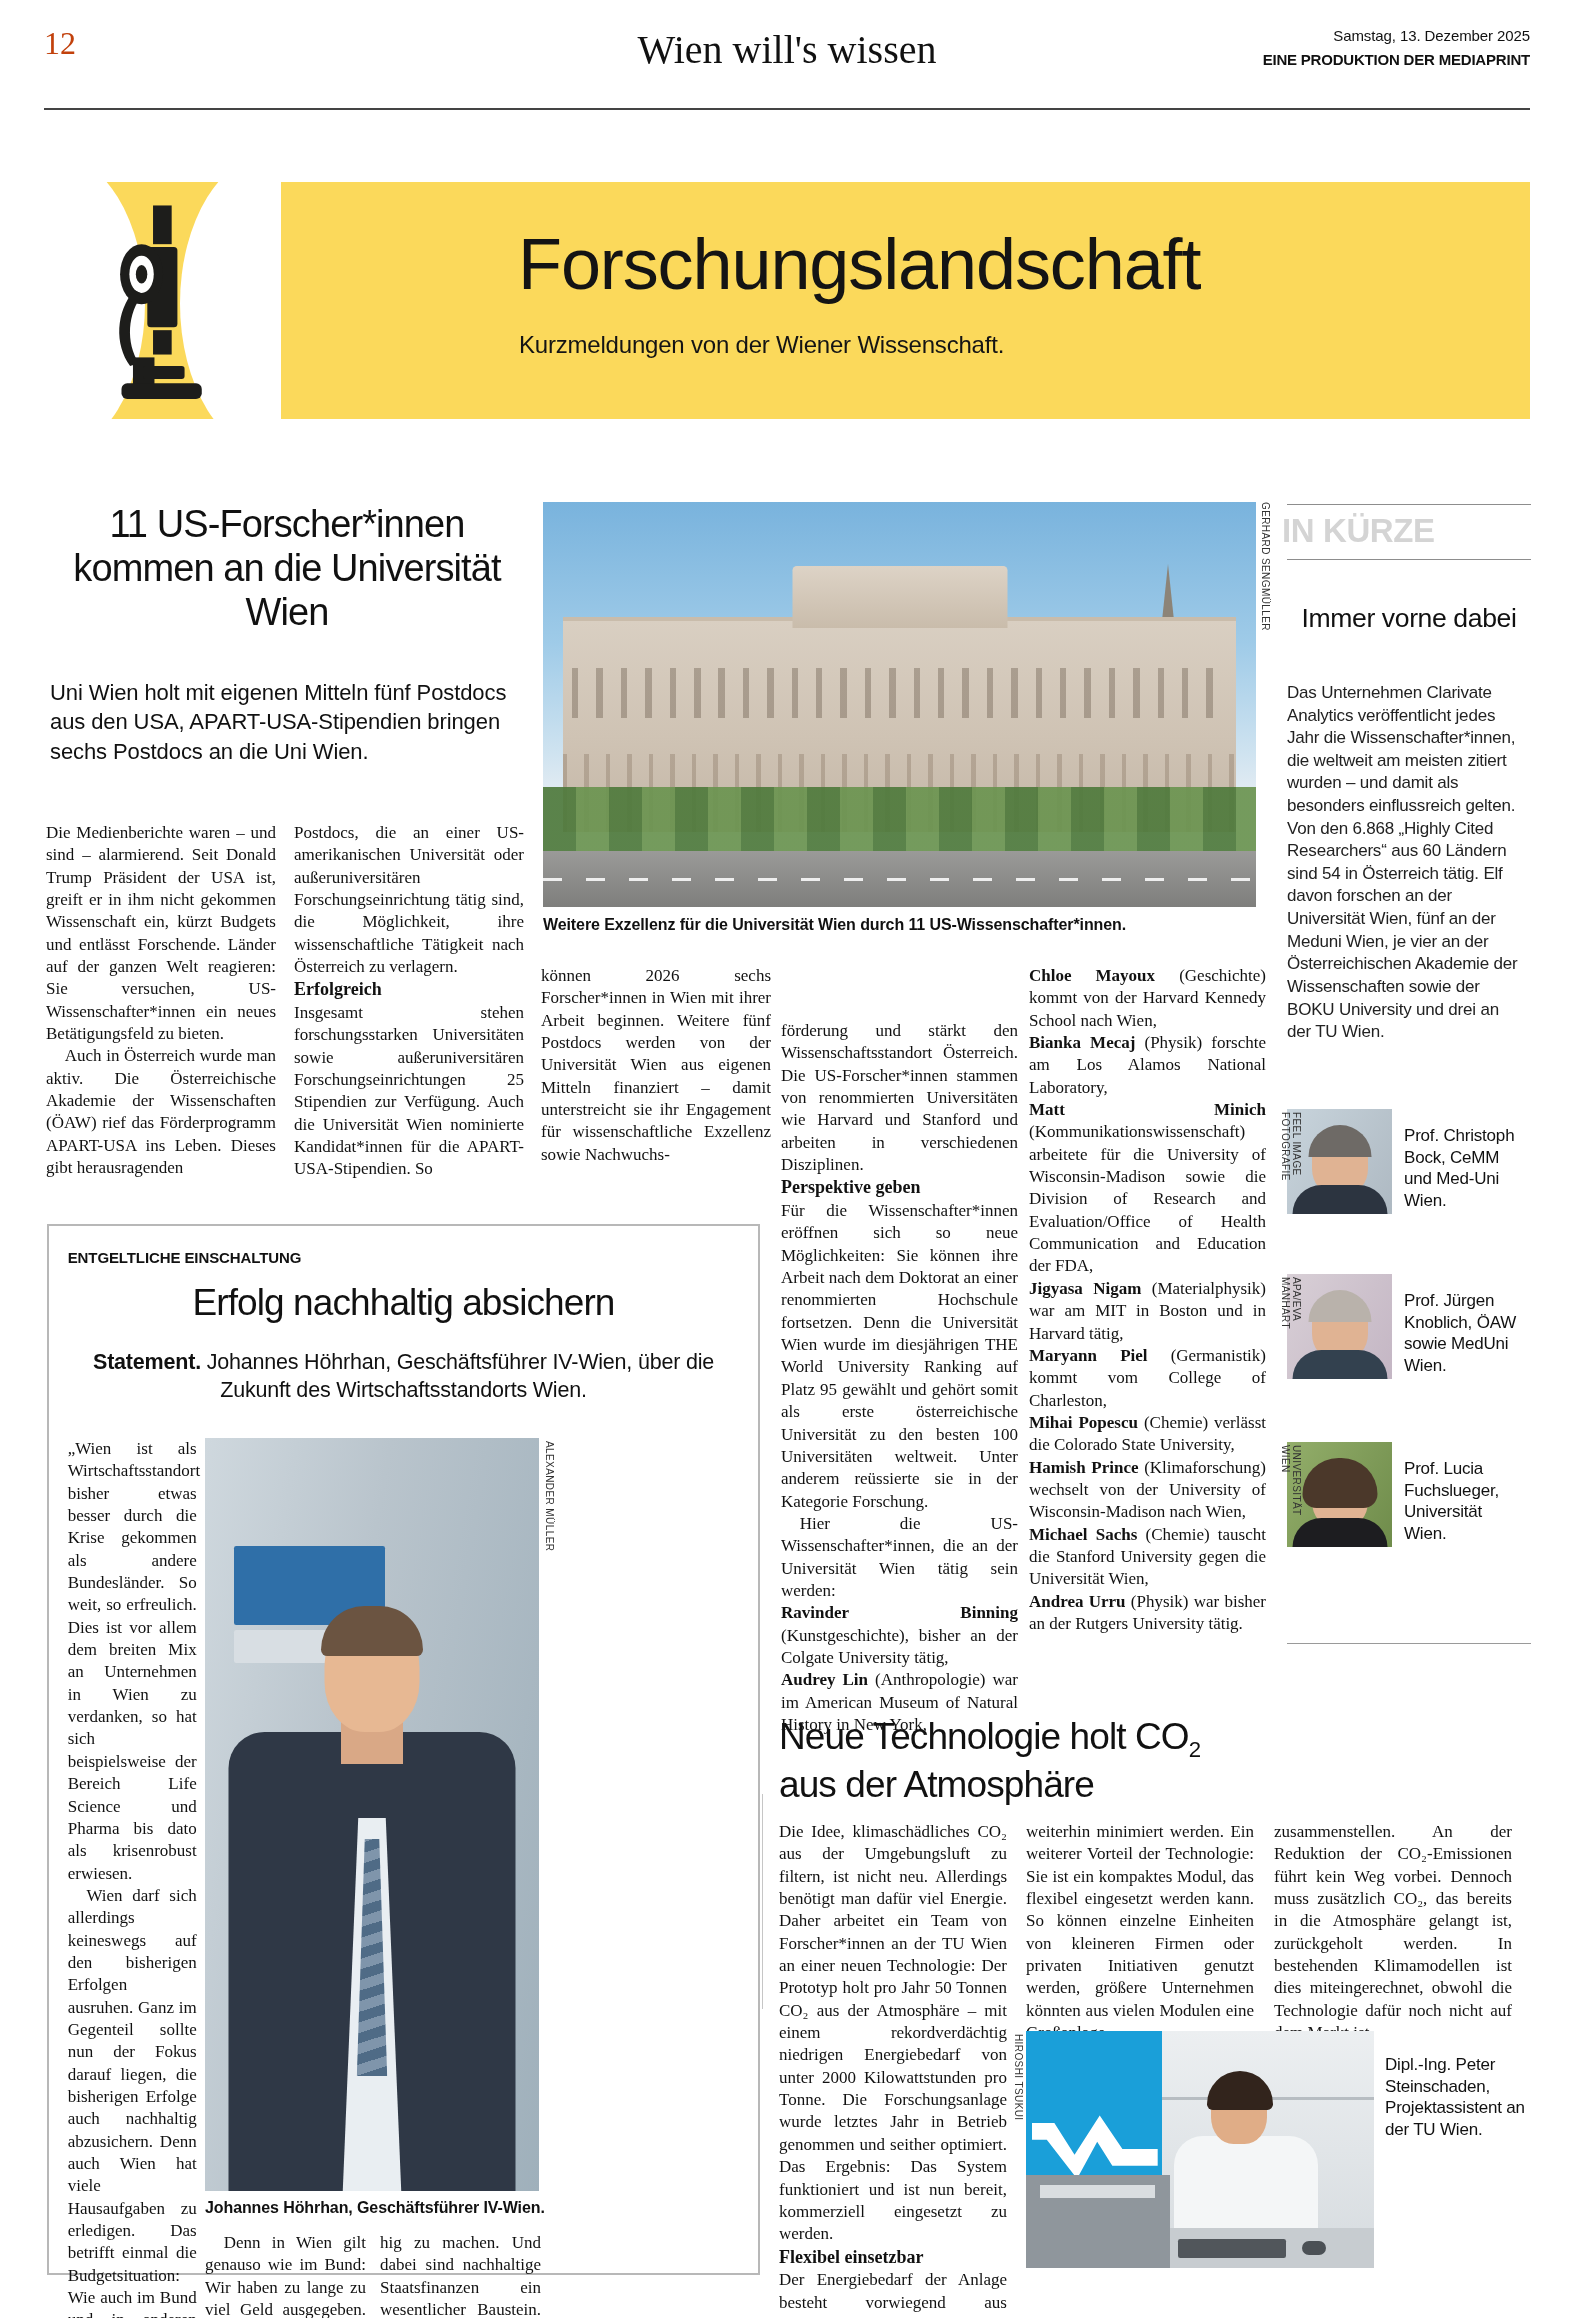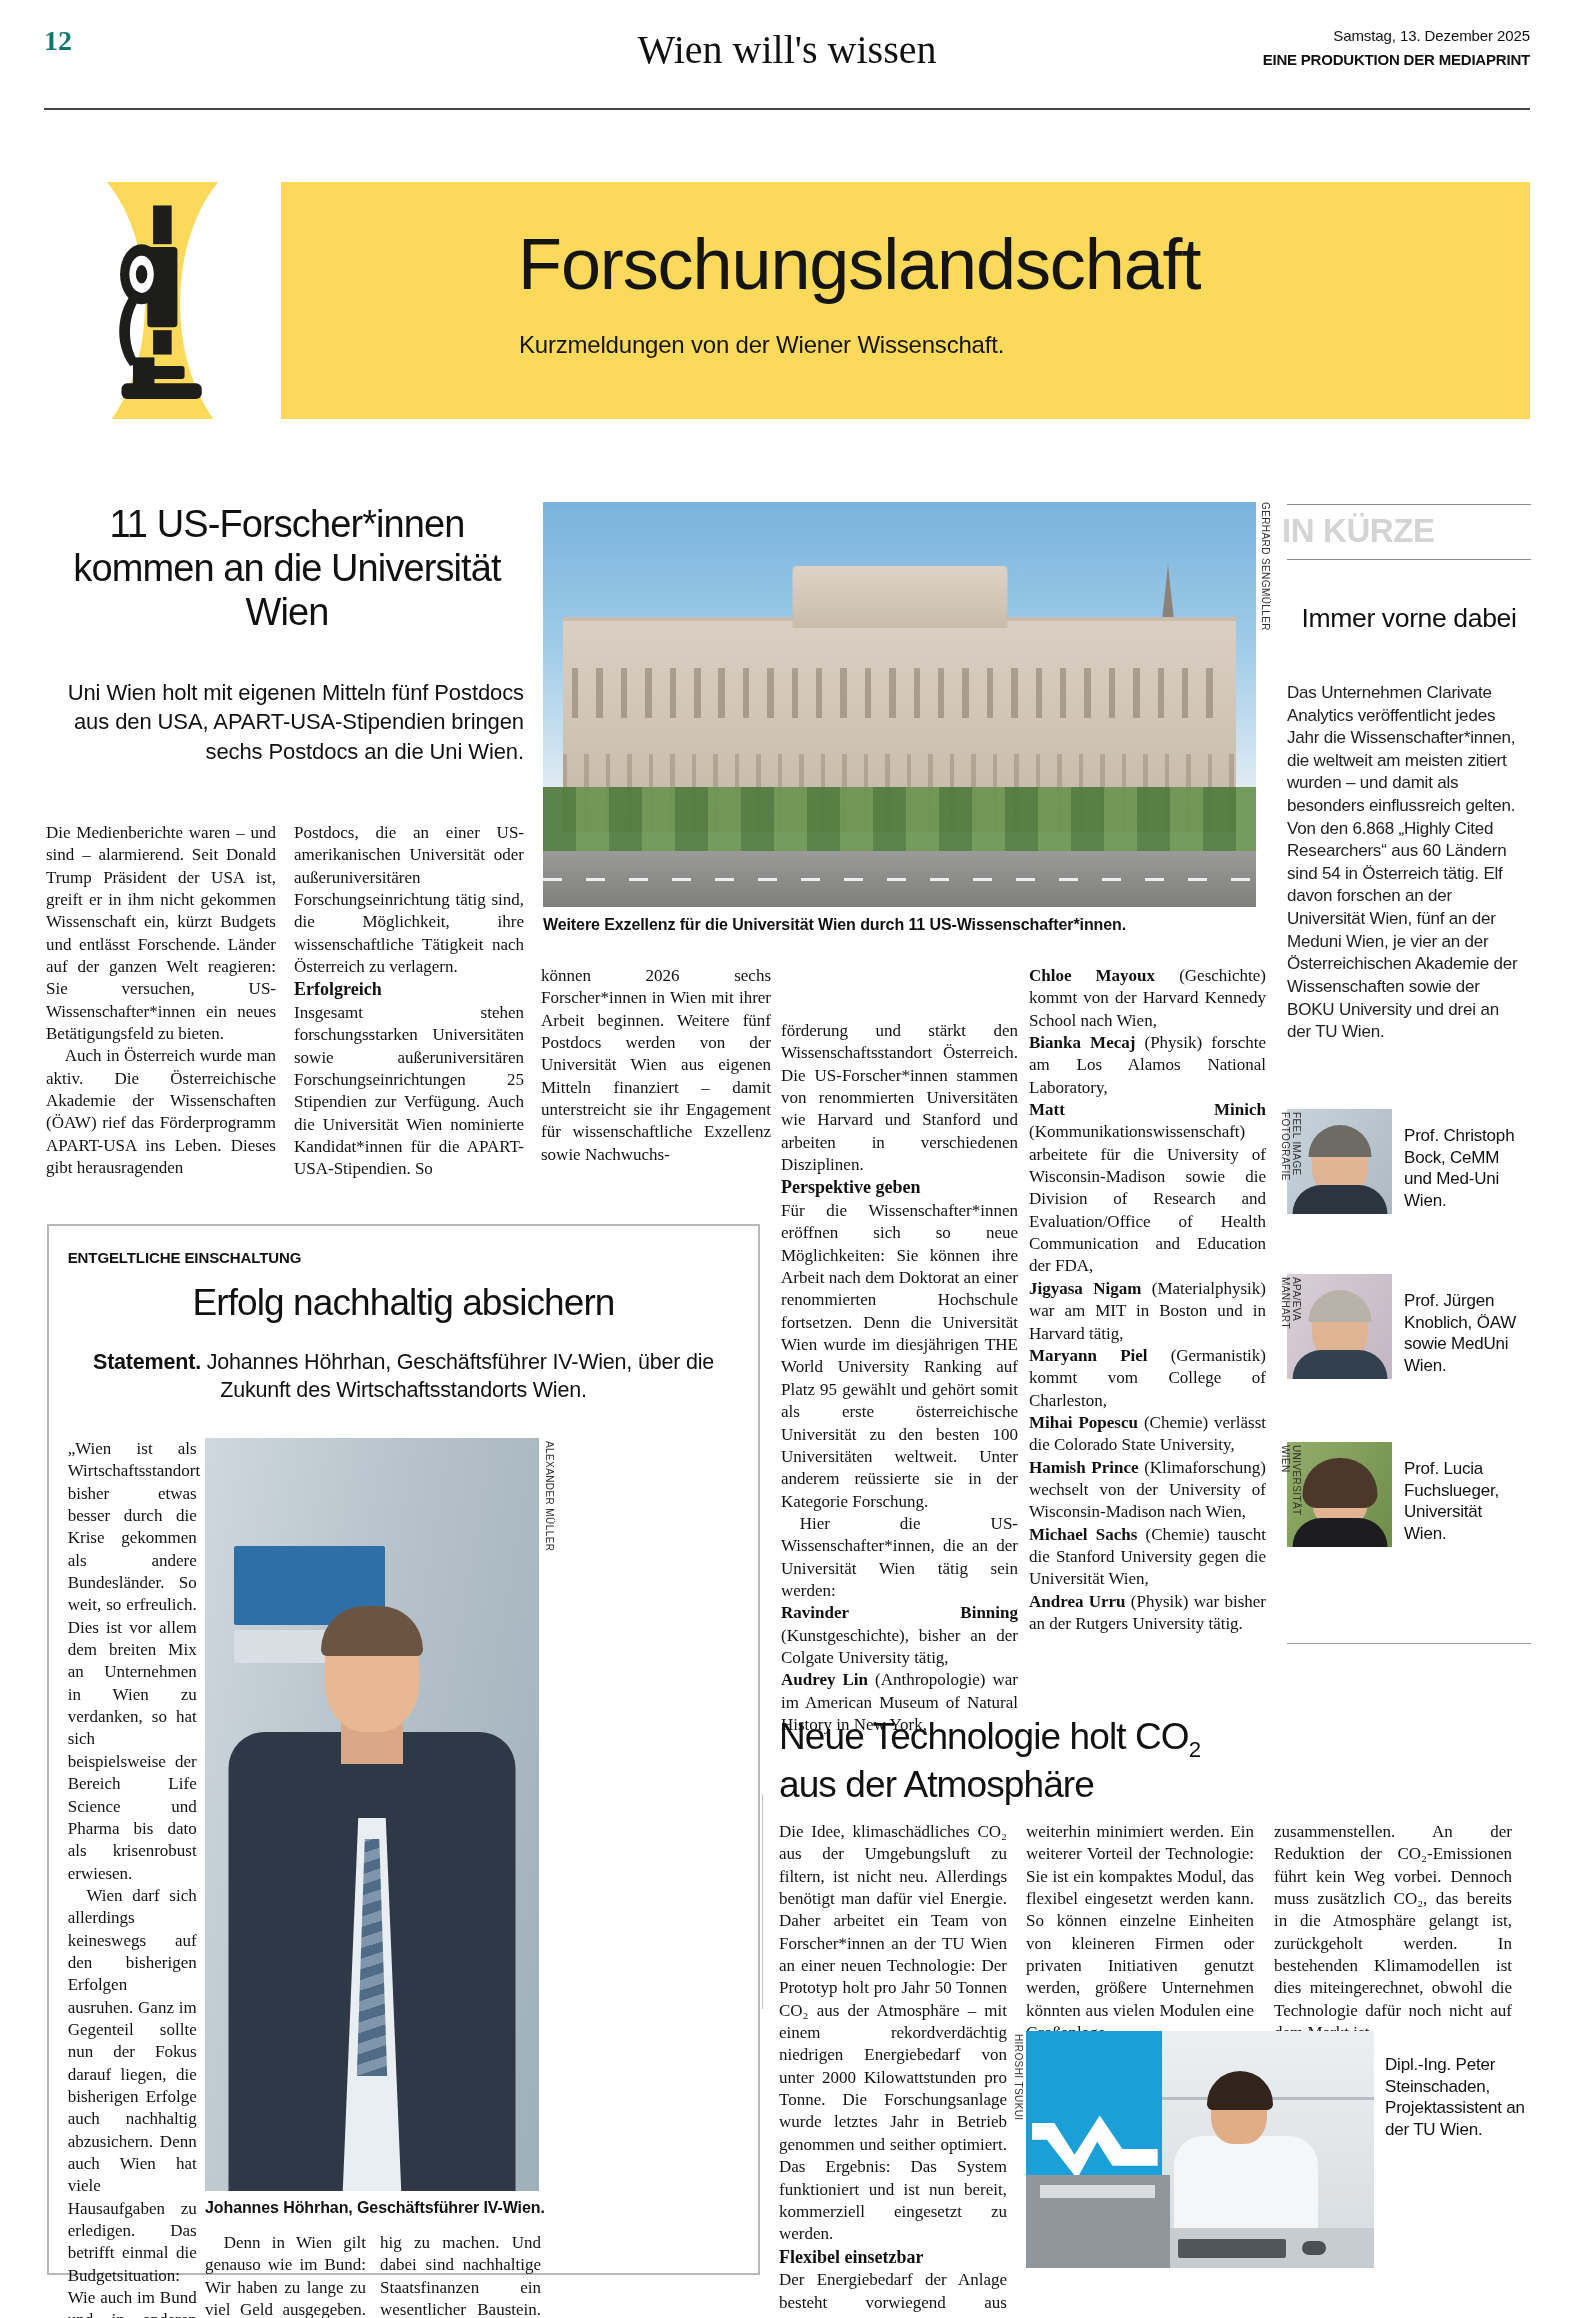--- a/index.html
+++ b/index.html
@@ -12,21 +12,21 @@
   }
   .page { position: absolute; inset: 0; }
 
   
   .masthead {
     position: absolute; left: 44px; top: 21.5px; width: 1486px; height: 72px;
   }
   .folio {
     position: absolute; left: 0; top: 5.7px;
     font-family: "Liberation Serif", serif;
-    font-size: 28px; line-height: 1; color: #0f766e; font-weight: bold;
+    font-size: 32px; line-height: 1; color: #c2410c;
   }
   .mast-title {
     position: absolute; left: 0; right: 0; top: 8.6px;
     text-align: center;
     font-family: "Liberation Serif", serif;
     font-size: 40px; line-height: 1; color: #111;
   }
   .mast-right {
     position: absolute; right: 0; top: 5.7px; text-align: right;
   }
@@ -84,21 +84,21 @@
   
   .a1-head {
     position: absolute; left: 50px; top: 502px; width: 474px;
     text-align: center;
     font-family: "Liberation Sans", sans-serif;
     font-size: 38px; font-weight: 400; color: #111;
     line-height: 1.16; letter-spacing: -0.9px;
   }
   .a1-stand {
     position: absolute; left: 50px; top: 678px; width: 474px;
-    text-align: right;
+    text-align: left;
     font-family: "Liberation Sans", sans-serif;
     font-size: 22px; color: #111; line-height: 1.33; letter-spacing: -0.1px;
   }
 
   .photo-main {
     position: absolute; left: 543px; top: 502px; width: 713px; height: 405px;
     overflow: hidden;
   }
   .photo-main .sky {
     position: absolute; inset: 0;

